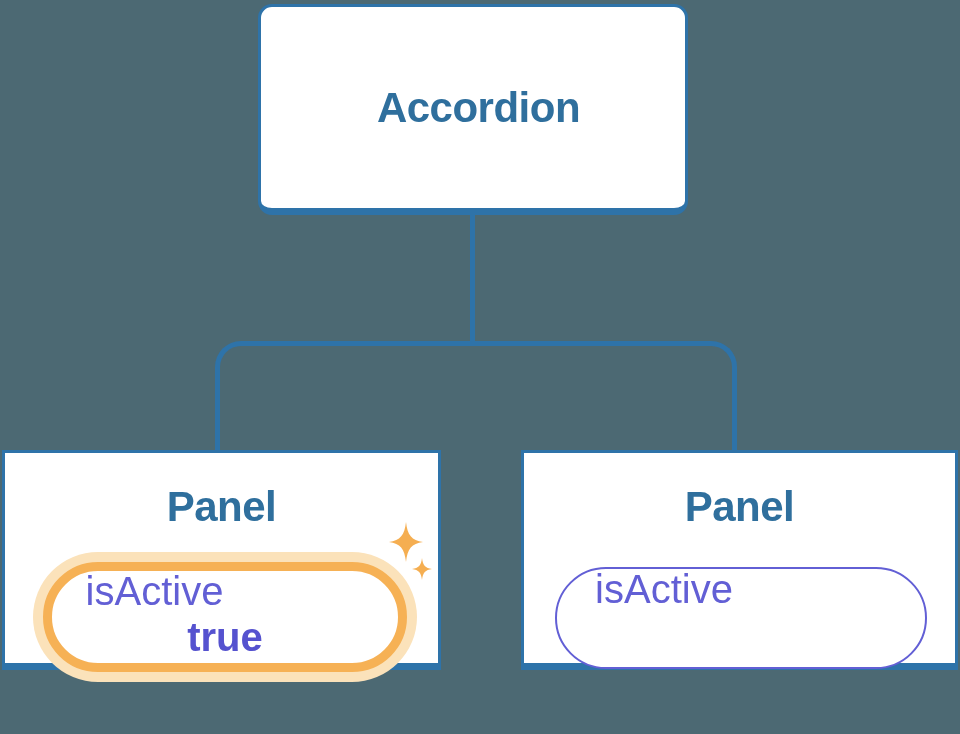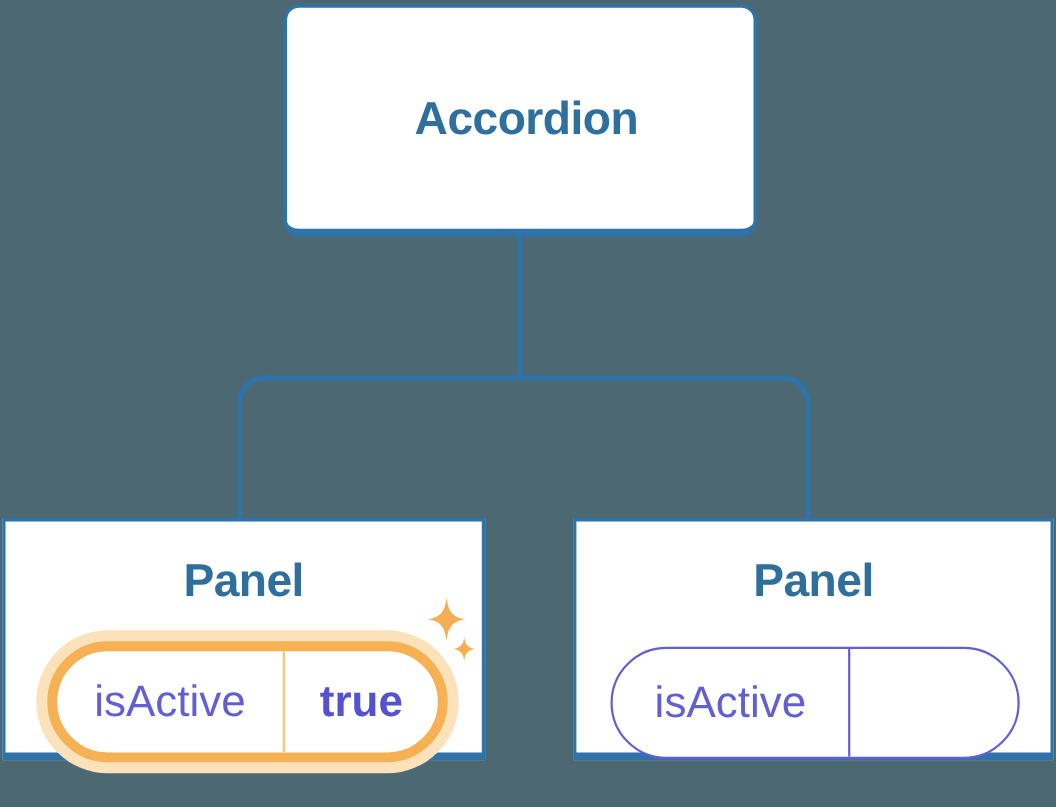--- a/index.html
+++ b/index.html
@@ -41,21 +41,21 @@
     border-radius: 14px;
     display: flex; align-items: center; justify-content: center; padding-left: 11px;
   }
   .node-label {
     color: var(--title-blue);
     font-size: 42px;
     font-weight: 600;
     letter-spacing: -0.5px;
   }
   .panel {
-    top: 471px;
+    top: 450px;
     height: 220px;
     border-radius: 0;
   }
   .panel-left  { left: 2px;   width: 439px; }
   .panel-right { left: 521px; width: 437px; }
   .panel-title {
     position: absolute;
     left: 0; right: 0; top: 30px;
     text-align: center;
     color: var(--title-blue);
@@ -79,20 +79,21 @@
     border-radius: 26px 26px 0 0;
   }
   
   .pill {
     position: absolute;
     display: flex;
     align-items: stretch;
     background: var(--card-bg);
     border-radius: 999px;
     overflow: hidden;
+    flex-direction: column;
   }
   .pill-active {
     left: 38px; top: 109px;
     width: 364px; height: 110px;
     border: 9px solid var(--orange);
     box-shadow: 0 0 0 10px var(--orange-halo);
   }
   .pill-inactive {
     left: 31px; top: 114px;
     width: 372px; height: 102px;

